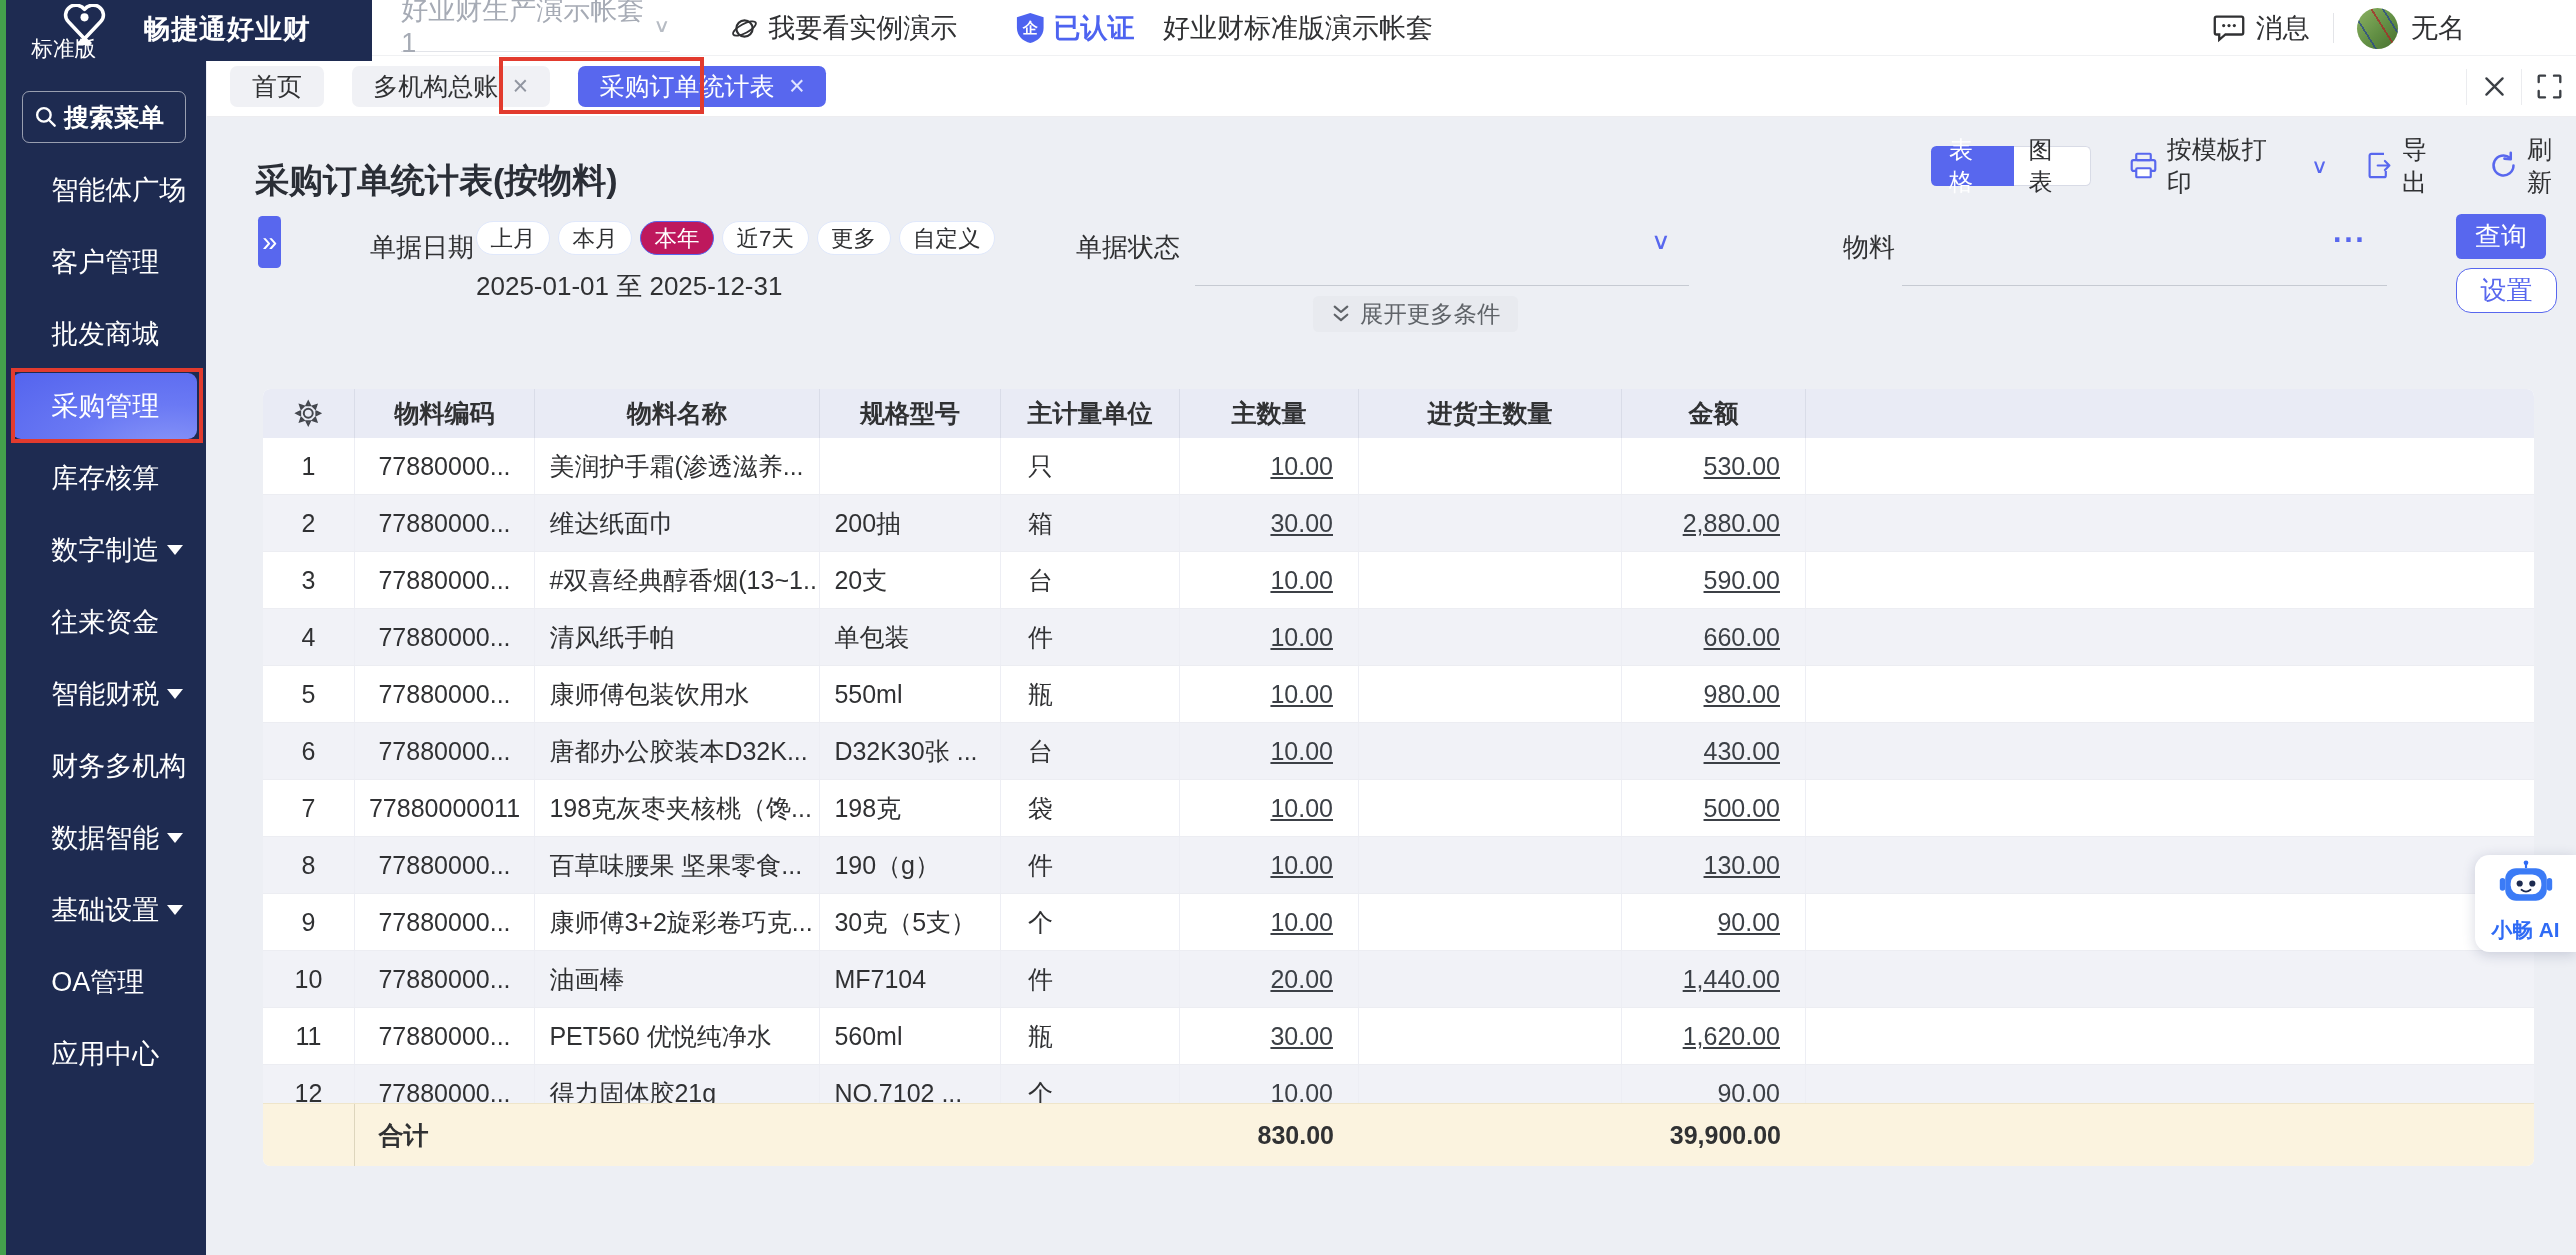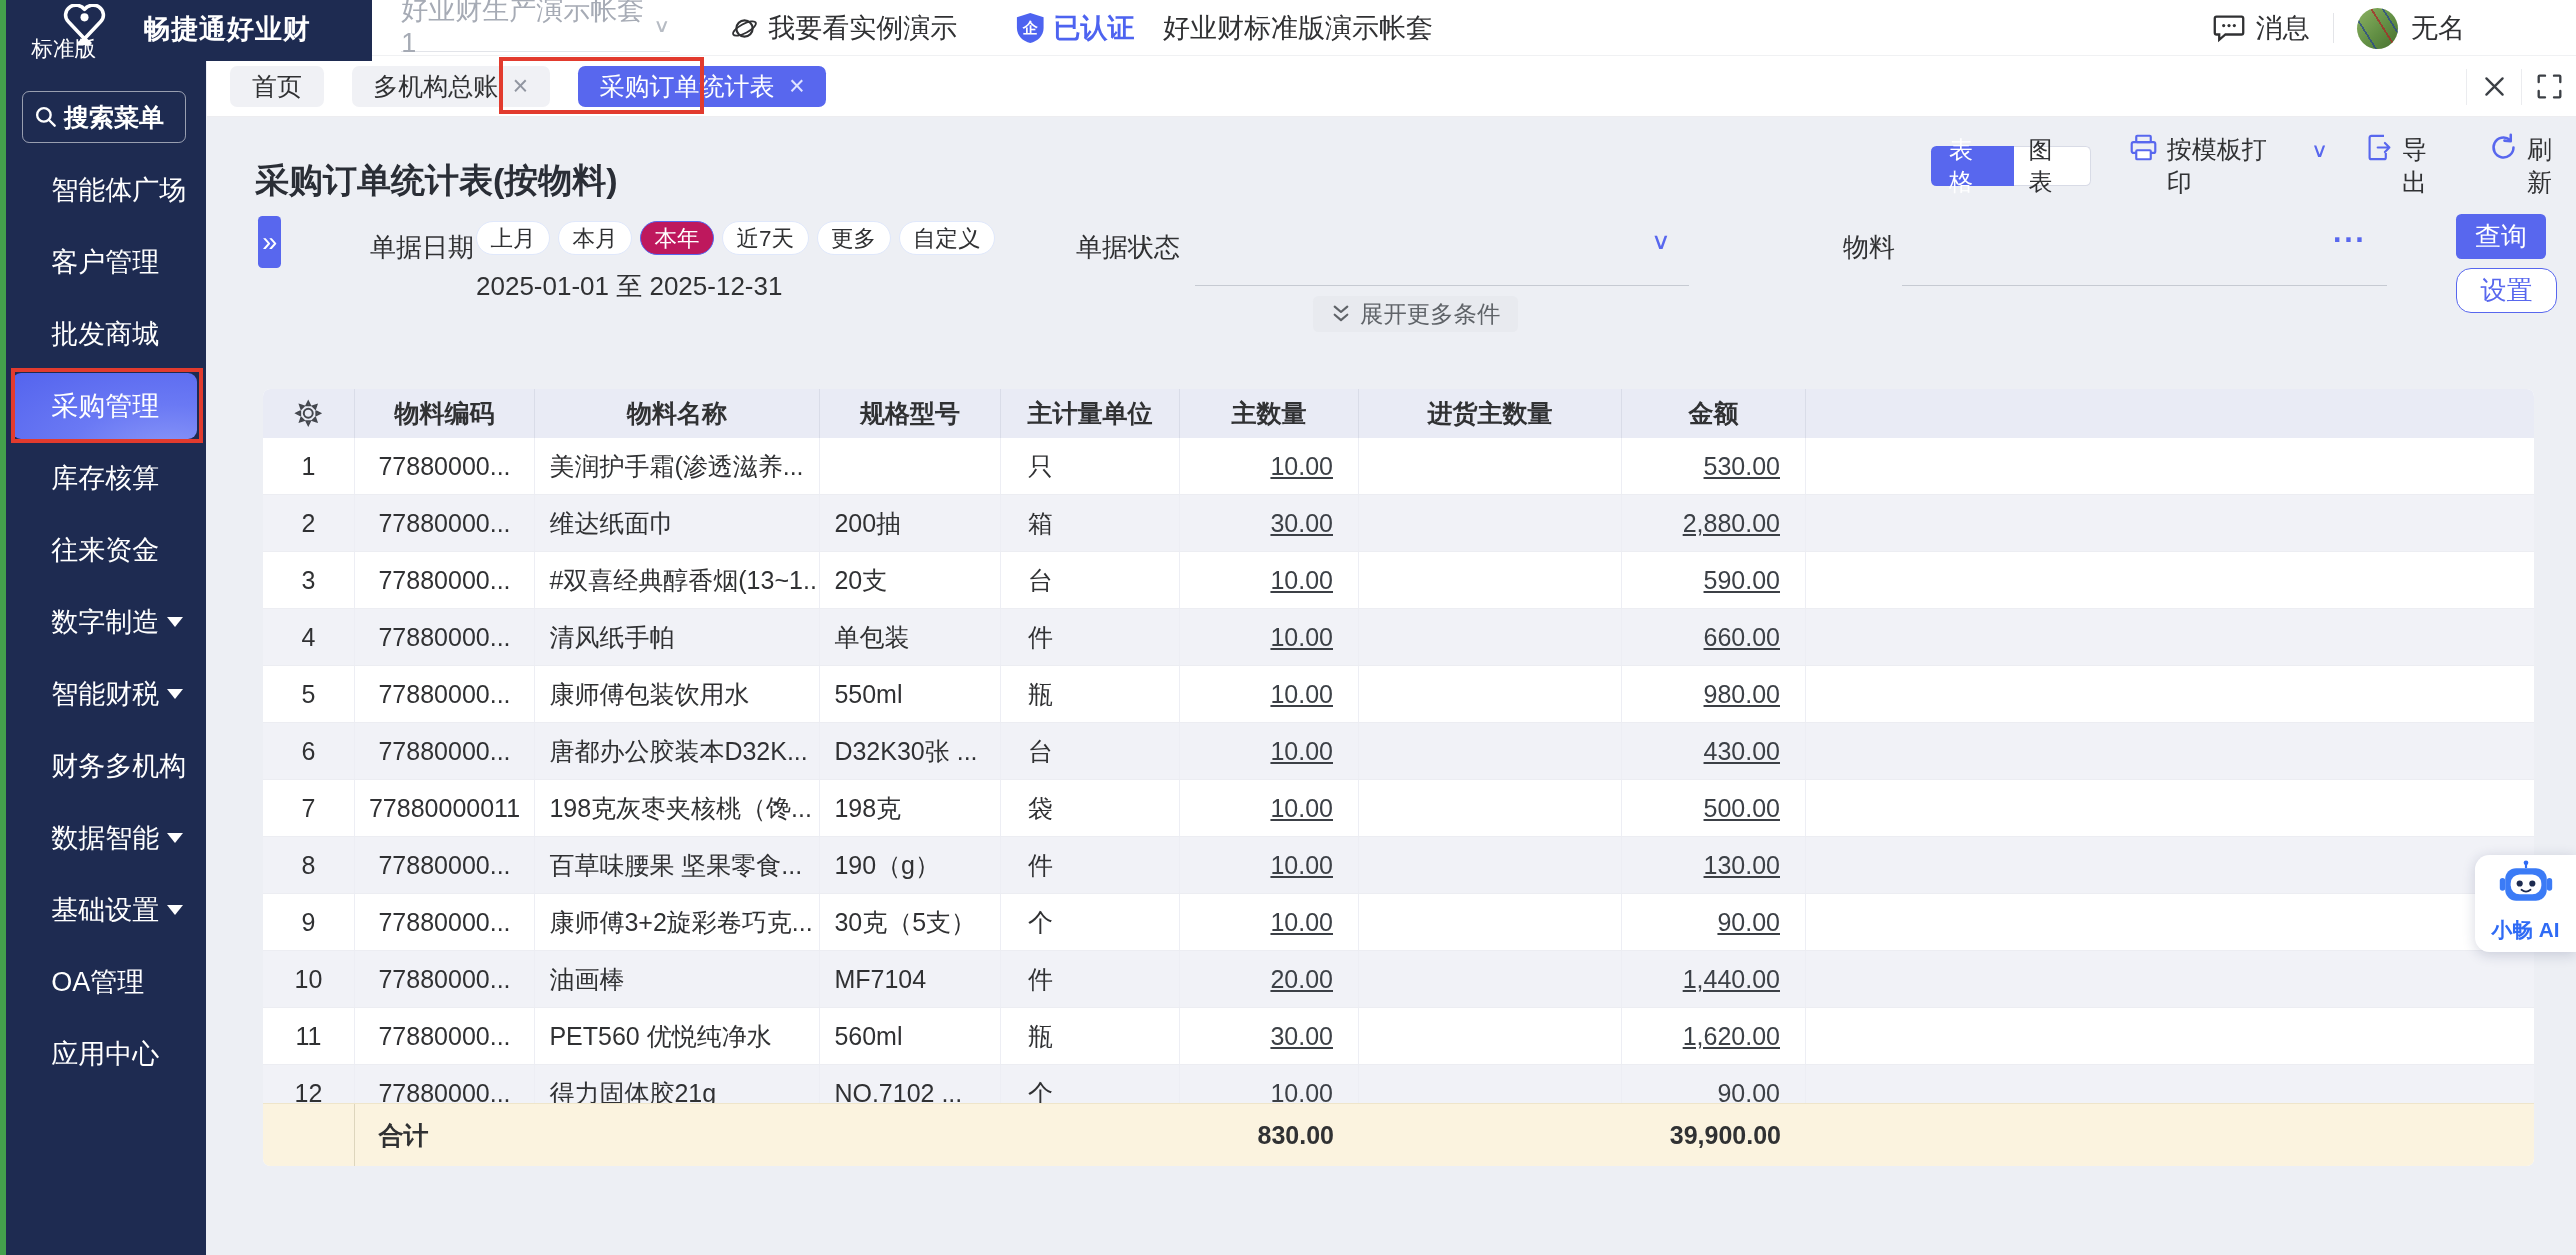--- a/index.html
+++ b/index.html
@@ -50,21 +50,21 @@
   .side-item .lbl{color:#fff;font-size:27px;font-weight:500;margin-left:45px;position:relative;z-index:2;}
   .side-item .caret{margin-left:auto;margin-right:23.4px;width:0;height:0;border-left:8px solid transparent;border-right:8px solid transparent;border-top:10px solid #fff;position:relative;z-index:2;}
   .side-item.active::before{content:"";position:absolute;left:5.4px;right:9px;top:2.7px;bottom:2.7px;border-radius:9px;background:radial-gradient(120% 160% at 85% 120%,#8a97f8 0%,#6a79f4 45%,#5565ee 100%);}
 
   
   .page-title{position:absolute;left:255px;top:135px;font-size:34px;font-weight:600;color:#2a2e36;}
   .hdr-controls{position:absolute;left:1931px;top:144px;height:43px;display:flex;align-items:center;gap:38px;}
   .seg{display:flex;height:40px;}
   .seg-on{background:#5867ee;color:#fff;font-size:24px;display:flex;align-items:center;padding:0 18px;border-radius:5.4px 0 0 5.4px;cursor:pointer;}
   .seg-off{background:#fff;color:#303133;font-size:24px;display:flex;align-items:center;padding:0 14.4px;border:0.9px solid #d8dbe6;border-left:none;border-radius:0 5.4px 5.4px 0;cursor:pointer;}
-  .hbtn{display:flex;gap:9px;color:#303133;font-size:25px;cursor:pointer;}
+  .hbtn{display:flex;align-items:center;gap:9px;color:#303133;font-size:25px;cursor:pointer;}
   .hbtn .bluechev{color:#5867ee;font-size:23.4px;margin-left:12.6px;transform:scaleY(.85);}
 
   
   .collapse-btn{position:absolute;left:258px;top:216px;width:23.4px;height:52px;background:#5867ee;border-radius:4.5px;color:#fff;font-size:27px;display:flex;align-items:center;justify-content:center;cursor:pointer;}
   .f-label{position:absolute;font-size:26px;color:#303133;}
   .pills{position:absolute;left:476px;top:221px;display:flex;gap:8px;}
   .pill{height:34px;border-radius:17px;border:1.8px solid #e0e8fb;background:#fff;color:#303133;font-size:22.5px;display:flex;align-items:center;padding:0 13.5px;cursor:pointer;white-space:nowrap;}
   .pill.active{background:#be185d;border-color:#5867ee;color:#fff;font-weight:400;}
   .date-range{position:absolute;left:476px;top:269px;font-size:26px;color:#303133;cursor:pointer;}
   .ufield{position:absolute;height:0.9px;background:#c6cad2;}
@@ -227,25 +227,25 @@
         <div class="side-item">
           <span class="lbl">批发商城</span>
         </div>
         <div class="side-item active">
           <span class="lbl">采购管理</span>
         </div>
         <div class="side-item">
           <span class="lbl">库存核算</span>
         </div>
         <div class="side-item">
-          <span class="lbl">往来资金</span>
-        </div>
-        <div class="side-item">
           <span class="lbl">数字制造</span>
           <span class="caret"></span>
+        </div>
+        <div class="side-item">
+          <span class="lbl">往来资金</span>
         </div>
         <div class="side-item">
           <span class="lbl">智能财税</span>
           <span class="caret"></span>
         </div>
         <div class="side-item">
           <span class="lbl">财务多机构</span>
         </div>
         <div class="side-item">
           <span class="lbl">数据智能</span>

